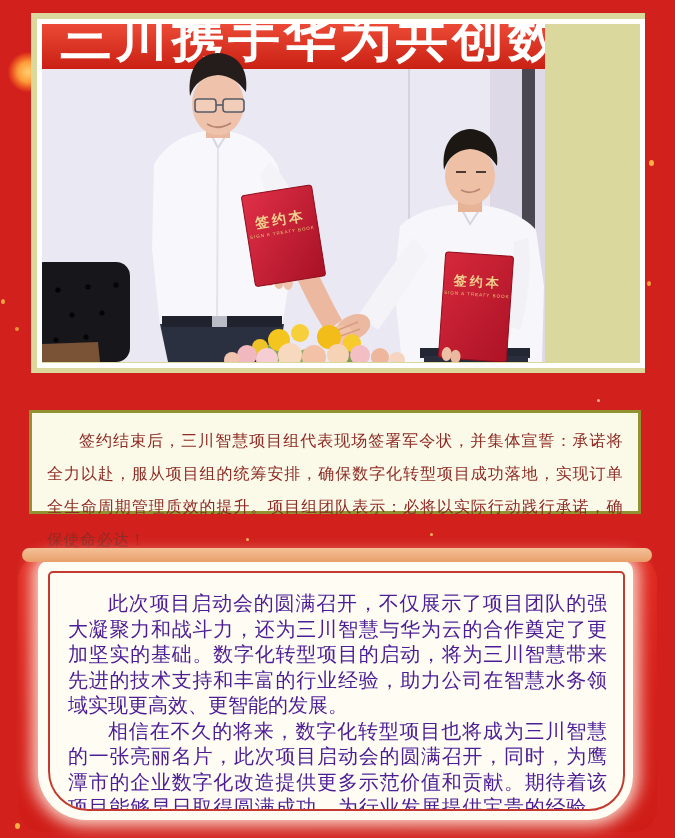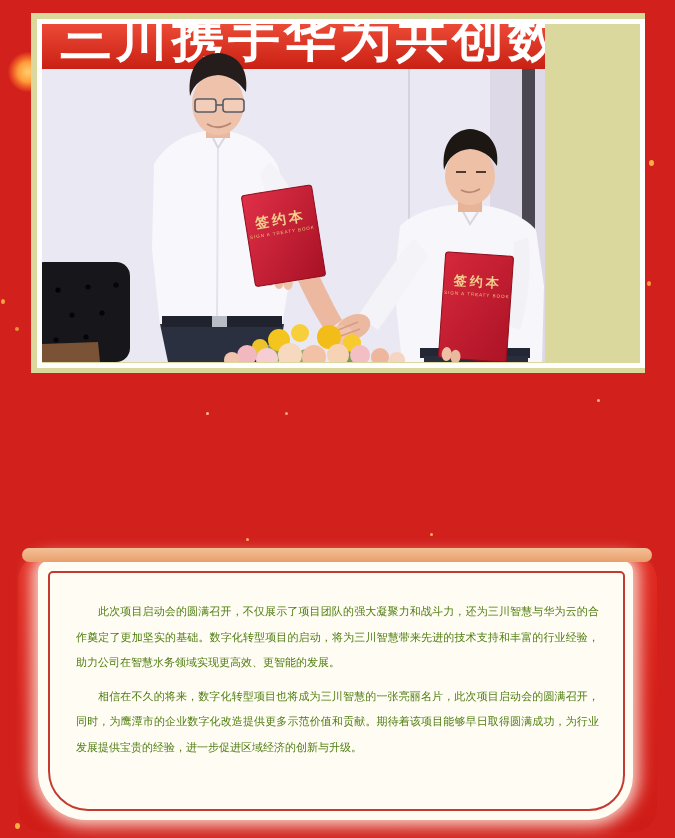--- a/index.html
+++ b/index.html
@@ -76,23 +76,23 @@
     box-shadow:0 0 16px 6px rgba(255,243,230,0.85);
   }
   .summary-border {
     position:absolute; left:10px; top:10px; right:8px; bottom:9px;
     border:2px solid #c53a30;
     border-radius:5px 5px 36px 40px;
     padding:18px 16px 10px 18px;
     overflow:hidden;
   }
   .summary-border p {
-    margin:8px;
-    font-size:11px; line-height:25.5px;
-    color:#4d7c0f;
+    margin:0;
+    font-size:20px; line-height:25.5px;
+    color:#4c1d95;
     text-align:justify;
     text-indent:2em;
   }
 </style>
 </head>
 <body>
 
 <div class="stage">
 
   <div class="burst"></div>
@@ -228,20 +228,23 @@
           <circle cx="318" cy="331" r="10" fill="#f3bfc4"></circle>
           <circle cx="338" cy="333" r="9" fill="#eeb79d"></circle>
           <circle cx="190" cy="336" r="8" fill="#f0c4ae"></circle>
           <circle cx="355" cy="336" r="8" fill="#f5d5c2"></circle>
         </g>
       </svg>
       <div class="photo-side-gap"></div>
     </div>
   </div>
 
+  <div class="pledge-box">
+    <p class="pledge-text">签约结束后，三川智慧项目组代表现场签署军令状，并集体宣誓：承诺将全力以赴，服从项目组的统筹安排，确保数字化转型项目成功落地，实现订单全生命周期管理质效的提升。项目组团队表示：必将以实际行动践行承诺，确保使命必达！</p>
+  </div>
 
   <div class="summary-bar"></div>
   <div class="summary-card">
     <div class="summary-white">
       <div class="summary-border">
         <p>此次项目启动会的圆满召开，不仅展示了项目团队的强大凝聚力和战斗力，还为三川智慧与华为云的合作奠定了更加坚实的基础。数字化转型项目的启动，将为三川智慧带来先进的技术支持和丰富的行业经验，助力公司在智慧水务领域实现更高效、更智能的发展。</p>
         <p>相信在不久的将来，数字化转型项目也将成为三川智慧的一张亮丽名片，此次项目启动会的圆满召开，同时，为鹰潭市的企业数字化改造提供更多示范价值和贡献。期待着该项目能够早日取得圆满成功，为行业发展提供宝贵的经验，进一步促进区域经济的创新与升级。</p>
       </div>
     </div>
   </div>

